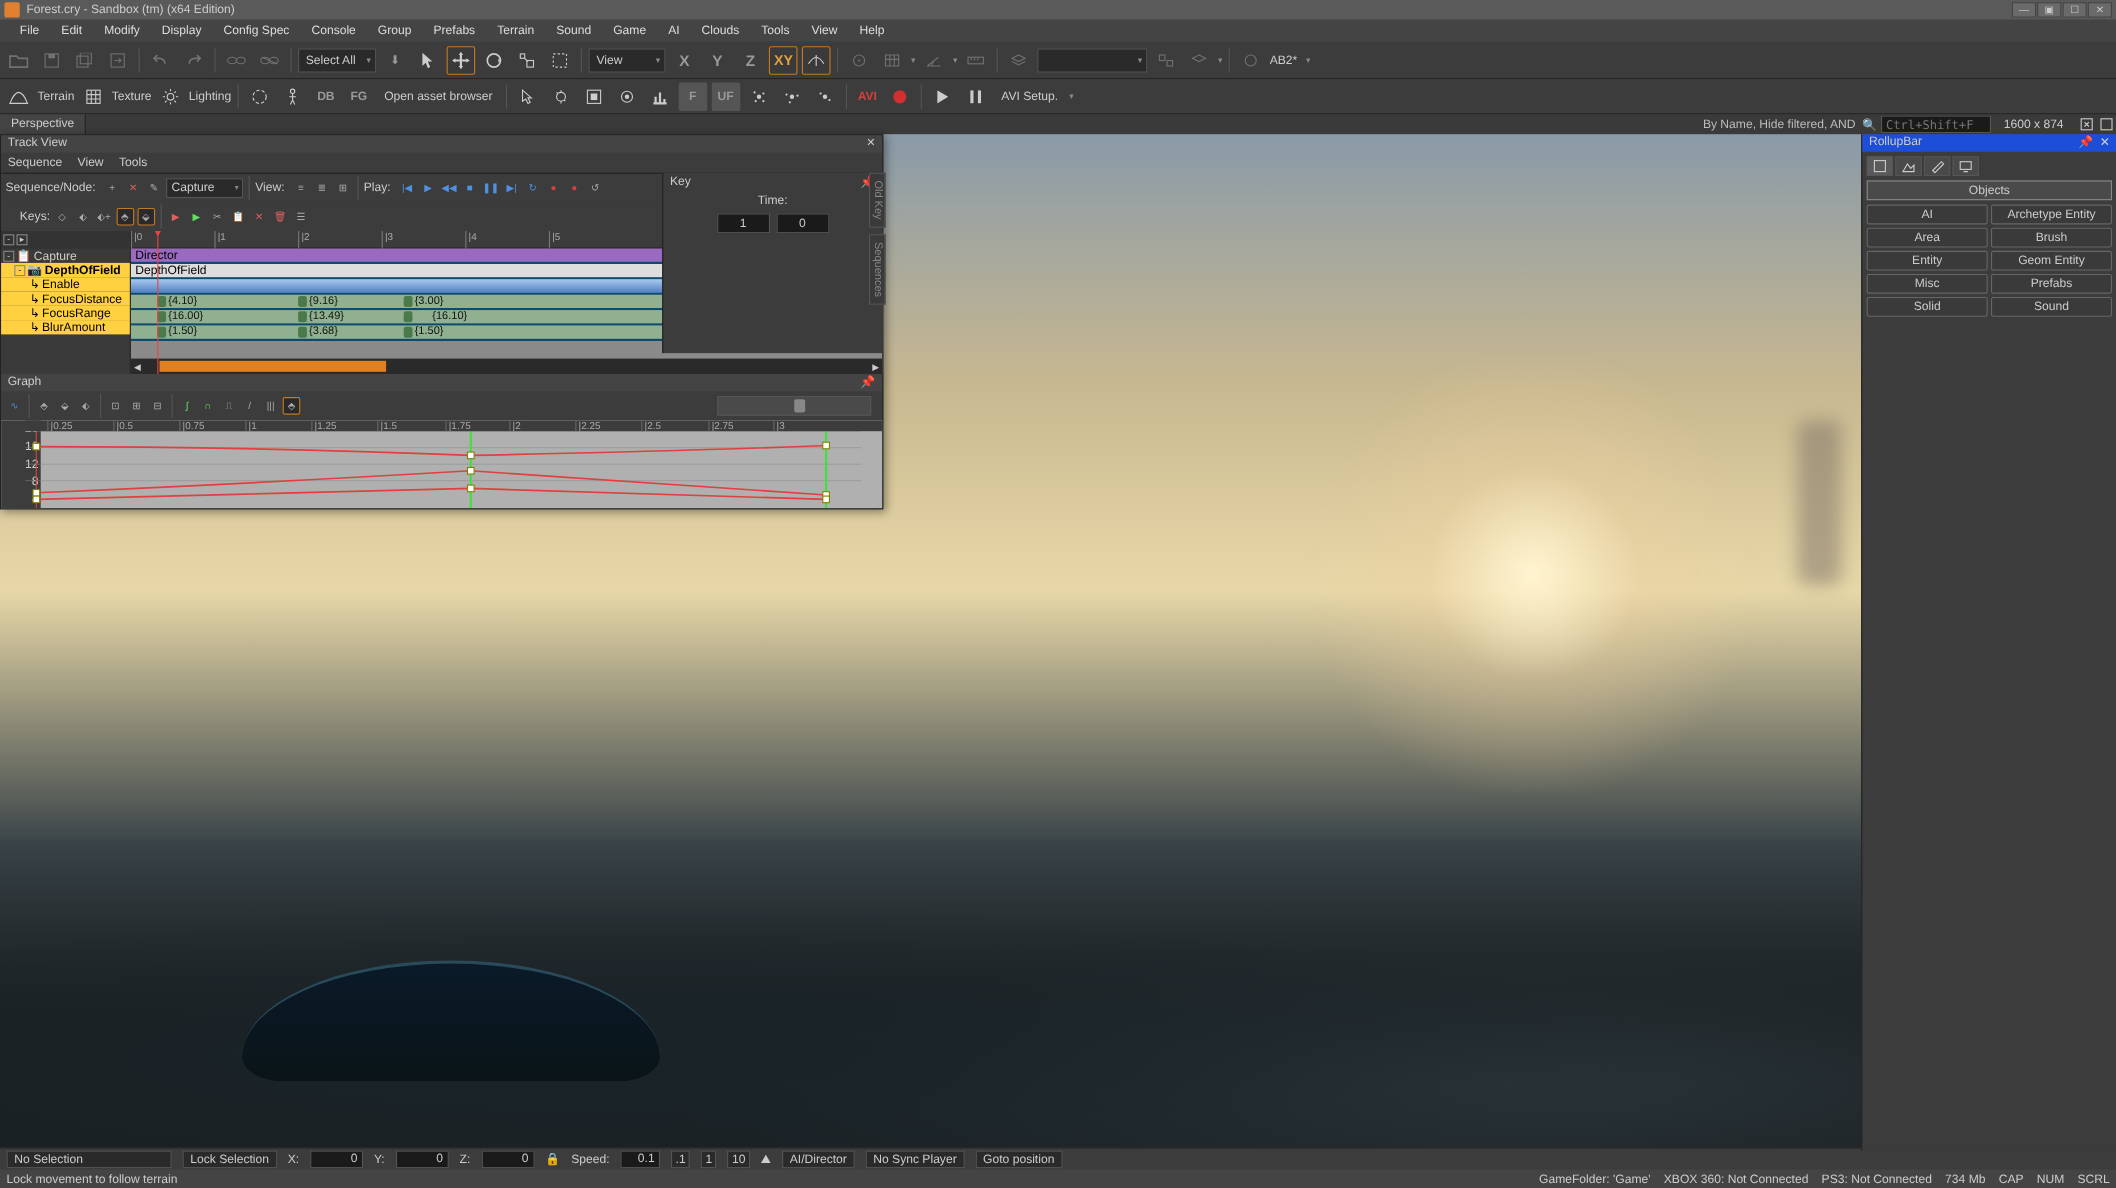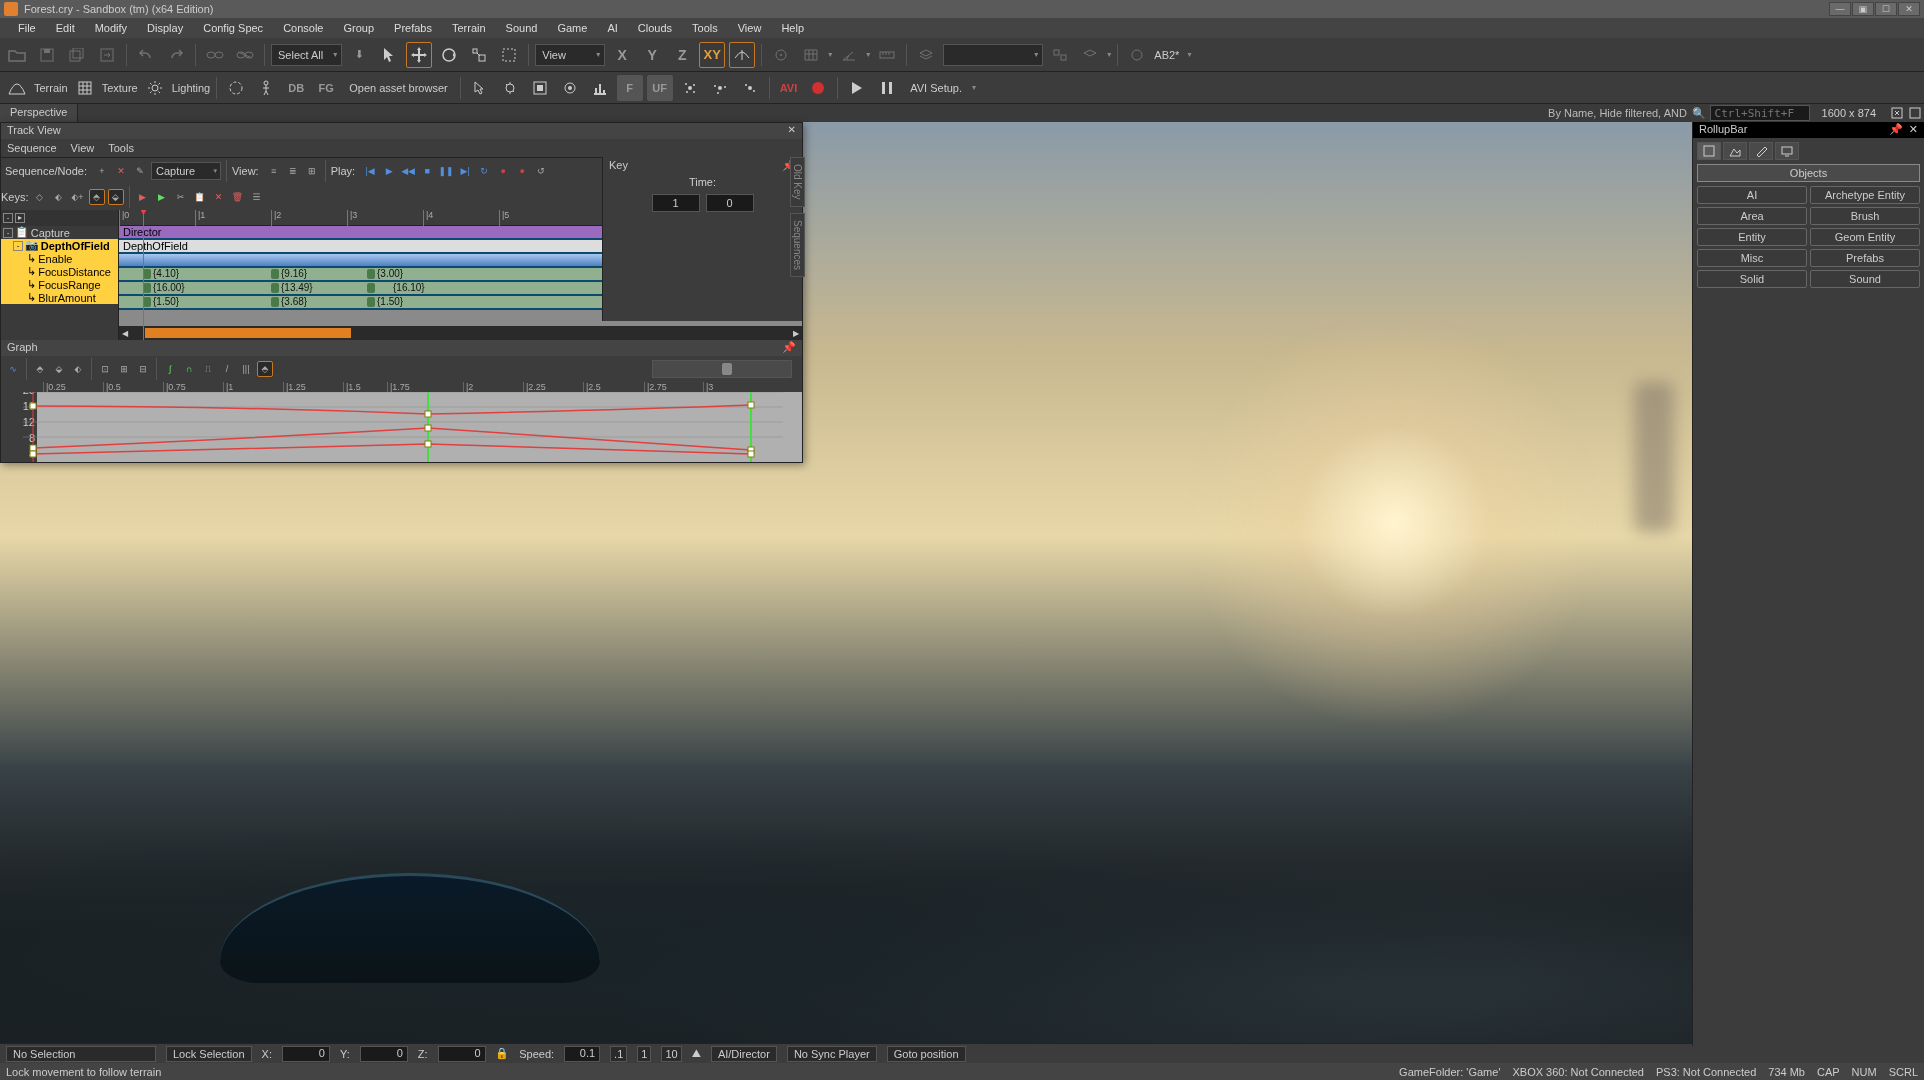--- a/index.html
+++ b/index.html
@@ -35,21 +35,21 @@
 .trackview{position:absolute;left:0;top:0;width:803px;background:#3a3a3a;border:1px solid #222;box-shadow:2px 2px 8px rgba(0,0,0,.4)}
 .tv-title{background:#444;height:16px;padding:1px 6px;display:flex;justify-content:space-between}
 .tv-title .x{font-size:10px}
 .tv-menubar{background:#3c3c3c;height:18px;display:flex;align-items:center;padding:0 6px;gap:14px}
 .tv-toolbar{background:#3c3c3c;border-top:1px solid #222;display:flex;align-items:center;padding:2px 4px;gap:3px}
 .tv-toolbar .lbl{color:#ccc;margin-right:4px}
 .smbtn{width:16px;height:16px;display:flex;align-items:center;justify-content:center;font-size:9px;color:#aaa}
 .smbtn.active{background:#2a2a2a;border:1px solid #c87820;border-radius:2px}
 .smdrop{background:#2a2a2a;border:1px solid #555;height:18px;padding:0 14px 0 4px;position:relative;display:flex;align-items:center;min-width:70px}
 .smdrop::after{content:"▾";position:absolute;right:3px;font-size:7px;color:#888}
-.tv-keybar{background:#3c3c3c;display:flex;align-items:center;padding:2px 0;gap:3px}
+.tv-keybar{background:#3c3c3c;display:flex;align-items:center;padding:2px 17px;gap:3px}
 .tv-main{display:flex;height:130px}
 .tv-tree{width:118px;background:#3a3a3a;border-right:1px solid #222}
 .tv-tree-row{display:flex;align-items:center;height:13px;padding:0 2px;gap:2px}
 .tv-tree-row.hl{background:#ffd040;color:#000}
 .tv-tree-row.hl span{color:#000}
 .tv-tree .box{width:10px;height:10px;border:1px solid #888;font-size:8px;text-align:center;line-height:8px}
 .tracks{flex:1;position:relative;background:#8a8a8a;overflow:hidden}
 .ruler{height:16px;background:#3c3c3c;position:relative;border-bottom:1px solid #222}
 .ruler .tick{position:absolute;top:0;height:16px;border-left:1px solid #777;font-size:9px;padding-left:2px;color:#aaa}
 .track-row{height:14px;border-bottom:2px solid #0c4a6e;position:relative;font-size:10px}
@@ -69,21 +69,21 @@
 .tv-scroll .thumb{height:10px;background:#e08020;margin-left:14px;width:206px}
 .tv-graph-title{background:#444;height:16px;padding:1px 6px;display:flex;justify-content:space-between}
 .tv-graph-tb{background:#3c3c3c;display:flex;align-items:center;padding:2px 4px;gap:3px}
 .graph{height:80px;background:#b0b0b0;position:relative;overflow:hidden}
 .graph .yaxis{position:absolute;left:0;top:0;bottom:0;width:36px;background:#3c3c3c;display:flex;flex-direction:column;justify-content:space-around;align-items:flex-end;padding-right:2px;color:#aaa;font-size:9px}
 .graph .grid{position:absolute;left:22px;right:0;top:0;bottom:0}
 .graph .gruler{position:absolute;left:22px;right:0;top:0;height:10px;background:#3c3c3c;z-index:2}
 .graph .gtick{position:absolute;top:0;font-size:9px;color:#aaa;border-left:1px solid #666;height:10px;padding-left:2px}
 .graph svg{position:absolute;left:22px;top:10px;width:760px;height:70px}
 .rollup{position:absolute;right:0;top:122px;bottom:34px;width:232px;background:#3c3c3c;border-left:1px solid #222;z-index:20}
-.rollup .hdr{background:#000000;height:16px;padding:1px 6px;display:flex;justify-content:space-between}
+.rollup .hdr{background:#1d4ed8;height:16px;padding:1px 6px;display:flex;justify-content:space-between}
 .rollup .tabs{display:flex;gap:2px;padding:4px}
 .rollup .tab{width:24px;height:18px;background:#4a4a4a;border:1px solid #555;display:flex;align-items:center;justify-content:center}
 .rollup .tab.active{background:#5a5a5a}
 .rollup .objhdr{background:#4a4a4a;border:1px solid #888;text-align:center;padding:2px;margin:0 4px}
 .rollup .btngrid{display:grid;grid-template-columns:1fr 1fr;gap:3px;padding:4px}
 .rollup .btn{background:#3a3a3a;border:1px solid #666;text-align:center;padding:2px 0;border-radius:2px}
 .statusbar{position:absolute;bottom:17px;left:0;right:0;height:20px;background:#3c3c3c;border-top:1px solid #222;display:flex;align-items:center;padding:0 6px;gap:10px}
 .statusbar .box{background:#2a2a2a;border:1px solid #555;padding:1px 6px}
 .statusbar .numin{background:#1a1a1a;border:1px solid #555;width:48px;height:16px;text-align:right;padding:0 4px}
 .statusbar2{position:absolute;bottom:0;left:0;right:0;height:17px;background:#444;display:flex;align-items:center;padding:0 6px;justify-content:space-between}
@@ -609,21 +609,21 @@
           <span>8</span>
           <span>4</span>
         </div>
       <div class="gruler" id="graph-ruler">
           <div class="gtick" style="left: 20px;">|0.25</div>
           <div class="gtick" style="left: 80px;">|0.5</div>
           <div class="gtick" style="left: 140px;">|0.75</div>
           <div class="gtick" style="left: 200px;">|1</div>
           <div class="gtick" style="left: 260px;">|1.25</div>
           <div class="gtick" style="left: 320px;">|1.5</div>
-          <div class="gtick" style="left: 364px;">|1.75</div>
+          <div class="gtick" style="left: 382px;">|1.75</div>
           <div class="gtick" style="left: 440px;">|2</div>
           <div class="gtick" style="left: 500px;">|2.25</div>
           <div class="gtick" style="left: 560px;">|2.5</div>
           <div class="gtick" style="left: 621px;">|2.75</div>
           <div class="gtick" style="left: 680px;">|3</div>
         </div>
       <div class="grid">
         <svg width="760" height="70" style="position:absolute;left:0;top:0">
           <g stroke="#888" stroke-width="0.5">
             <line x1="0" y1="10" x2="760" y2="10"></line>

